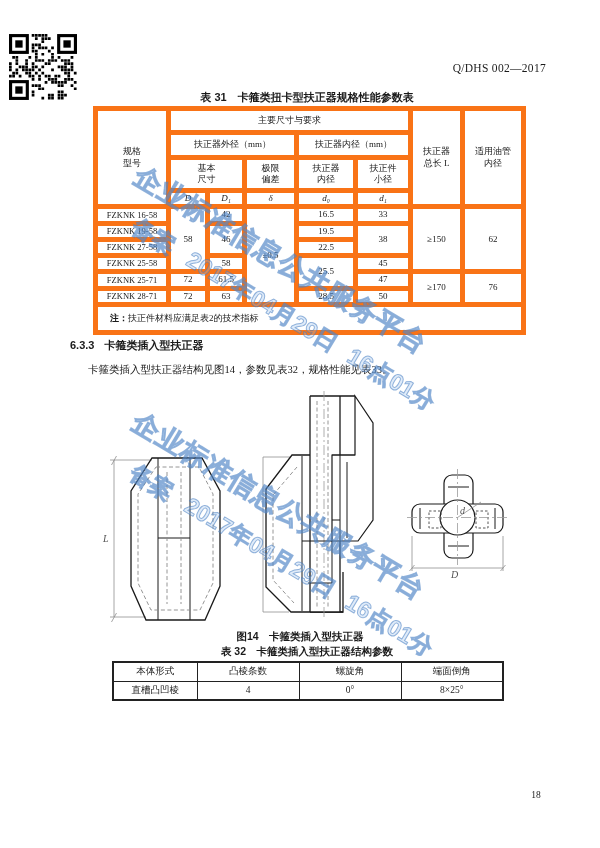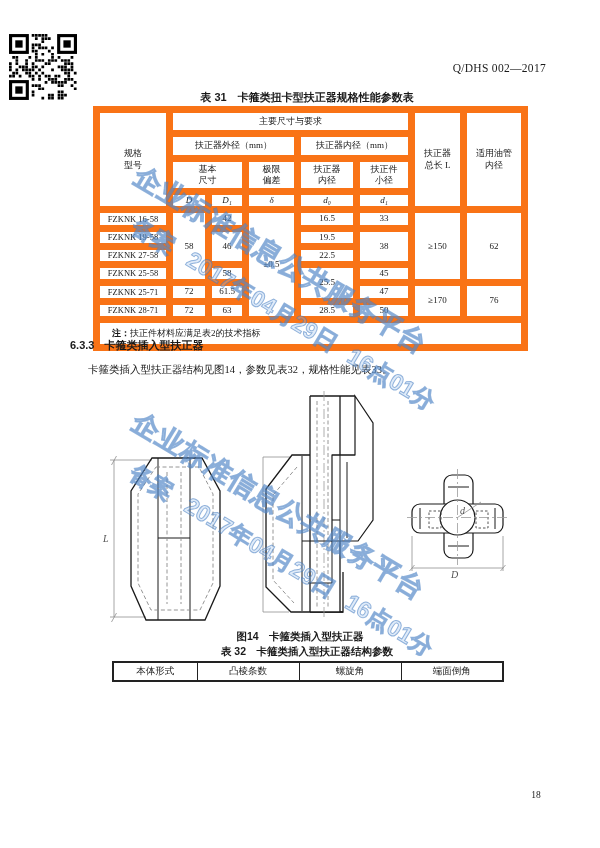--- a/index.html
+++ b/index.html
@@ -18,21 +18,21 @@
   .t31-title{left:93px;top:90px;width:428px;font-size:11px;}
   .fig-caption{left:100px;top:630px;width:400px;font-size:10.5px;}
   .t32-title{left:112px;top:645px;width:390px;font-size:10.5px;}
   .sec-head{left:70px;top:338px;font-family:"Liberation Sans","DejaVu Sans",sans-serif;font-weight:bold;font-size:11px;}
   .sec-head .num{margin-right:10px;}
   .para{left:88px;top:363px;width:460px;font-size:10.5px;}
 
   
   table{border-collapse:collapse;table-layout:fixed;}
   .t31{left:93px;top:106px;width:428px;border:2px solid #222;}
-  .t31 td{border:7px solid #f97316;text-align:center;vertical-align:middle;font-size:9px;line-height:1.25;padding:0;overflow:hidden;}
+  .t31 td{border:5px solid #f97316;text-align:center;vertical-align:middle;font-size:9px;line-height:1.25;padding:0;overflow:hidden;}
   .t31 tr.h1{height:24px;} .t31 tr.h2{height:25px;margin-left:16px;} .t31 tr.h3{height:33px;padding-left:24px;} .t31 tr.h4{height:16px;}
   .t31 tr.dr{height:16px;margin-left:7px;}
   .t31 tr.h4 td{border-bottom:2px solid #222;font-style:italic;}
   .t31 td.model{font-size:8.5px;}
   .t31 tr.noterow{height:28px;}
   .t31 td.note{text-align:left;padding-left:12px;font-size:9px;}
   .t31 td.note b{font-family:"Liberation Sans","DejaVu Sans",sans-serif;}
 
   
   .t32{left:112px;top:661px;width:390px;border:2px solid #222;}
@@ -241,20 +241,26 @@
       <col style="width:102px">
       <col style="width:102px">
   </colgroup>
   <tbody>
       <tr>
     <td>本体形式</td>
     <td>凸棱条数</td>
     <td>螺旋角</td>
     <td>端面倒角</td>
   </tr>
+  <tr>
+    <td>直槽凸凹棱</td>
+    <td>4</td>
+    <td>0°</td>
+    <td>8×25°</td>
+  </tr>
 </tbody>
   </table>
 
 <div class="abs wm-group wm1">
   <div class="wm-l1">企业标准信息公共服务平台</div>
   <div class="wm-l2">
     <span>备案</span><span class="gap1">2017年04月29日</span><span class="gap2">16点01分</span>
   </div>
 </div>
 <div class="abs wm-group wm2">

